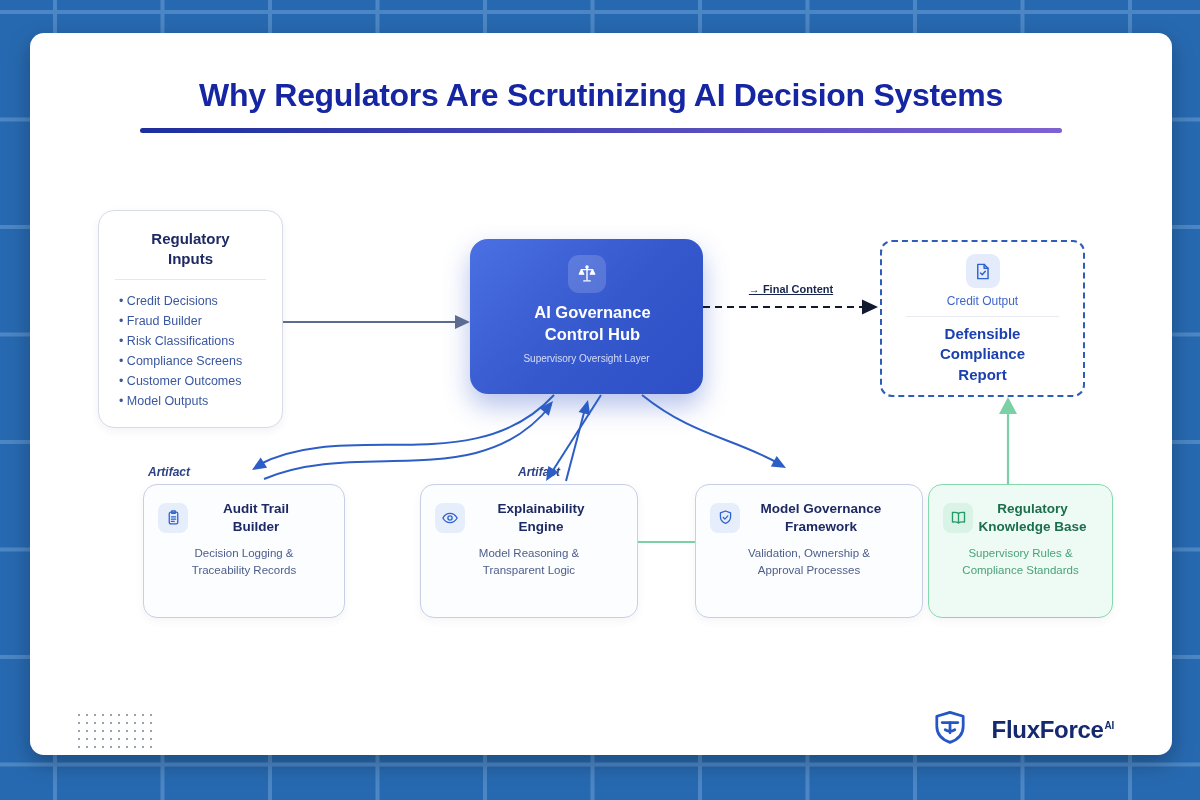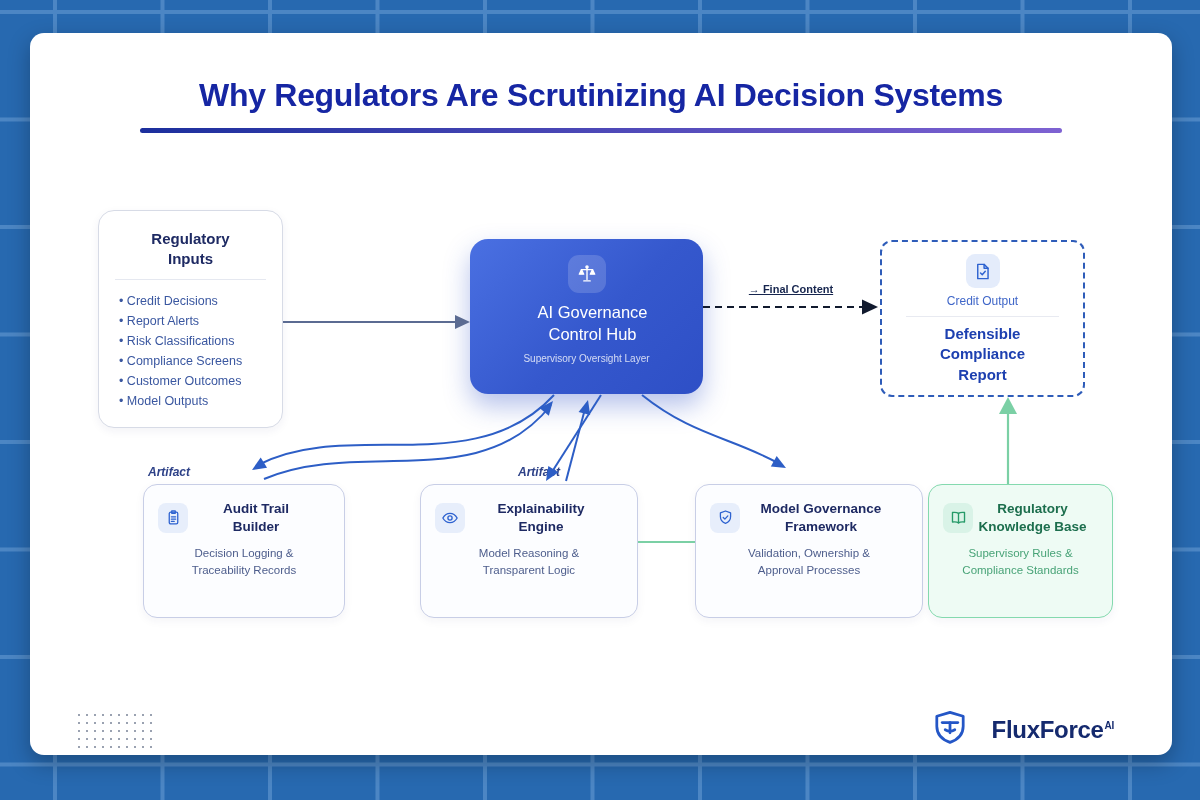--- a/index.html
+++ b/index.html
@@ -54,21 +54,21 @@
     border-radius:18px; z-index:4;
     background:linear-gradient(135deg,#4a70e2 0%,#3558cd 55%,#2e4fc6 100%);
     box-shadow:0 12px 26px rgba(46,79,198,.35);
     text-align:center; color:#fff;
   }
   .hub-icon {
     width:38px; height:38px; margin:16px auto 8px; border-radius:11px;
     background:rgba(255,255,255,.16);
     display:flex; align-items:center; justify-content:center;
   }
-  .hub-title { font-size:16.5px; font-weight:400; line-height:1.35;padding-left:12px; }
+  .hub-title { font-size:16.5px; font-weight:700; line-height:1.35;padding-left:12px; }
   .hub-subtitle { margin-top:7px; font-size:10px; color:rgba(255,255,255,.78); }
   
   .final-box {
     position:absolute; left:850px; top:207px; width:205px; height:157px;
     background:#fff; border:2px dashed #2e5cb9; border-radius:12px;
     text-align:center; z-index:4;
   }
   .final-icon {
     width:34px; height:34px; margin:12px auto 6px; border-radius:9px;
     background:#e4ecfb; display:flex; align-items:center; justify-content:center;
@@ -141,21 +141,21 @@
     </div>
 
     <div class="inputs-panel">
       <div class="inputs-title">
         <div>Regulatory</div>
         <div>Inputs</div>
       </div>
       <hr class="inputs-hr">
       <ul class="inputs-list">
         <li>Credit Decisions</li>
-        <li>Report Alerts</li>
+        <li>Fraud Builder</li>
         <li>Risk Classifications</li>
         <li>Compliance Screens</li>
         <li>Customer Outcomes</li>
         <li>Model Outputs</li>
       </ul>
     </div>
 
     <div class="hub">
       <div class="hub-icon">
         <svg width="22" height="22" viewBox="0 0 24 24" fill="none" stroke="#ffffff" stroke-width="1.5" stroke-linecap="round" stroke-linejoin="round">

